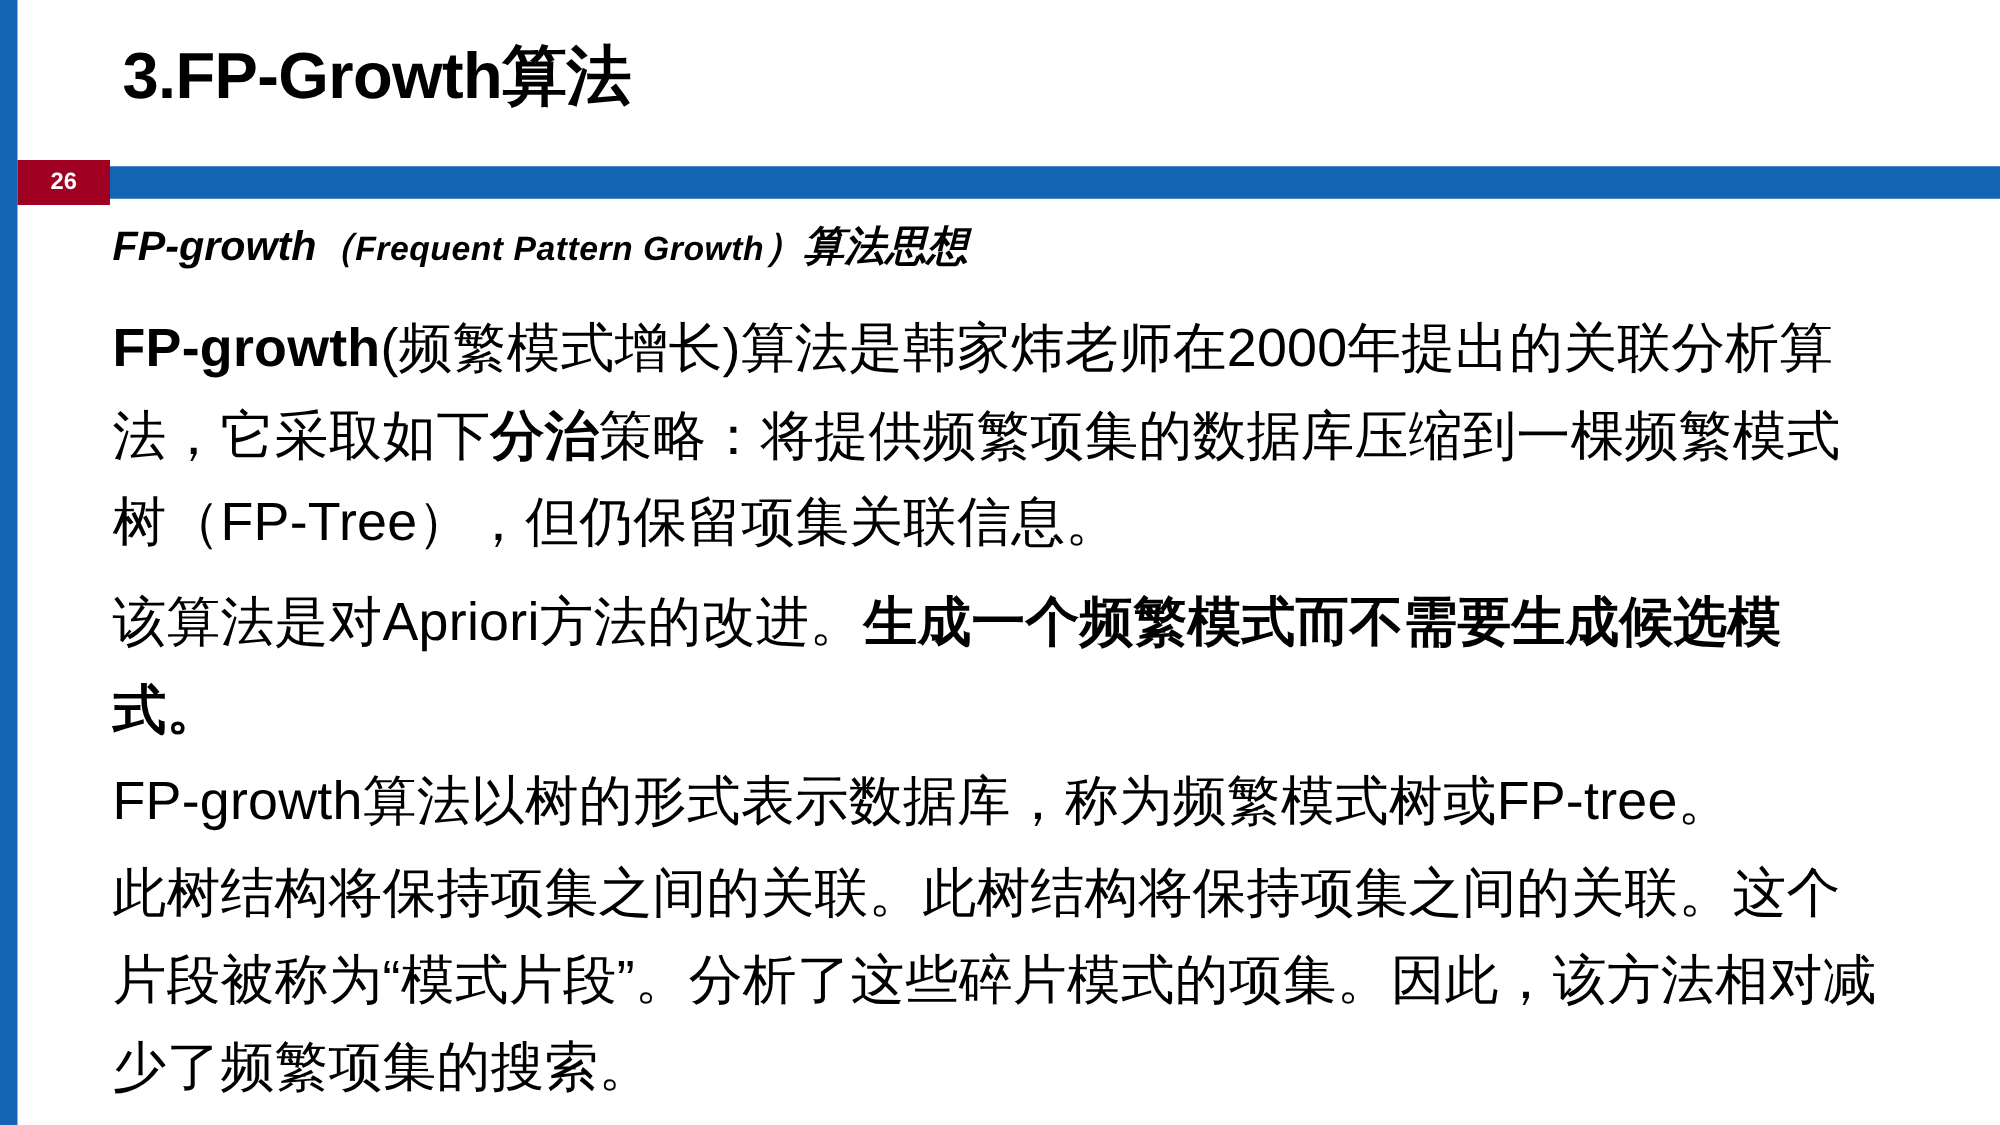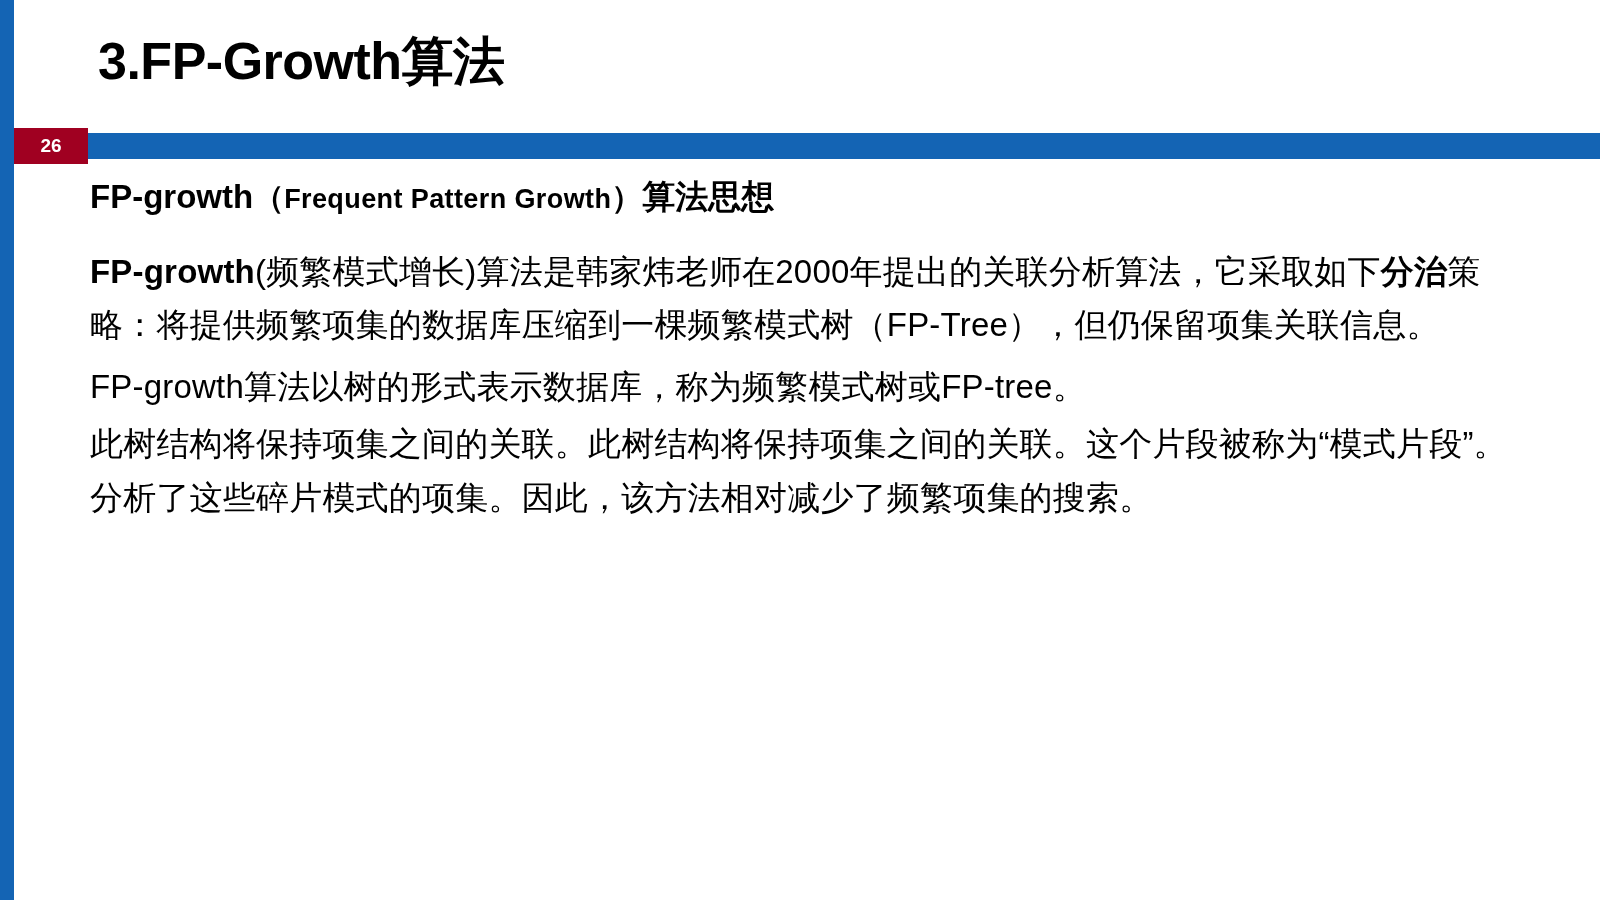--- a/index.html
+++ b/index.html
@@ -88,33 +88,34 @@
     top: 176px;
     width: 1420px;
   }
 
   .heading {
     font-size: 33px;
     font-weight: bold;
     line-height: 1.3;
     margin: 0 0 26px 0;
     white-space: nowrap;
+    font-style: italic;
   }
   .heading .latin-sub {
     font-size: 27px;
     font-weight: bold;
     letter-spacing: 0.4px;
   }
   .heading .paren {
     font-weight: bold;
     font-size: 31px;
   }
 
   .para {
-    font-size: 33px;
+    font-size: 43px;
     line-height: 1.62;
     margin: 0 0 2px 0;
     font-weight: 400;
     letter-spacing: 0.2px;
   }
   .b {
     font-weight: bold;
   }
   .para-1 {
     margin-bottom: 8px;
@@ -147,20 +148,23 @@
   <div class="body-area">
 
     <div class="heading">
       <span>FP-growth</span><span class="paren">（</span><span class="latin-sub">Frequent Pattern Growth</span><span class="paren">）</span><span>算法思想</span>
     </div>
 
     <p class="para para-1">
       <span class="b">FP-growth</span><span>(频繁模式增长)算法是韩家炜老师在2000年提出的关联分析算法，它采取如下</span><span class="b">分治</span><span>策略：将提供频繁项集的数据库压缩到一棵频繁模式树（FP-Tree），但仍保留项集关联信息。</span>
     </p>
 
+    <p class="para para-2">
+      <span>该算法是对Apriori方法的改进。</span><span class="b">生成一个频繁模式而不需要生成候选模式。</span>
+    </p>
 
     <p class="para para-3">
       <span>FP-growth算法以树的形式表示数据库，称为频繁模式树或FP-tree。</span>
     </p>
 
     <p class="para para-4">
       <span>此树结构将保持项集之间的关联。此树结构将保持项集之间的关联。这个片段被称为“模式片段”。分析了这些碎片模式的项集。因此，该方法相对减少了频繁项集的搜索。</span>
     </p>
 
   </div>

